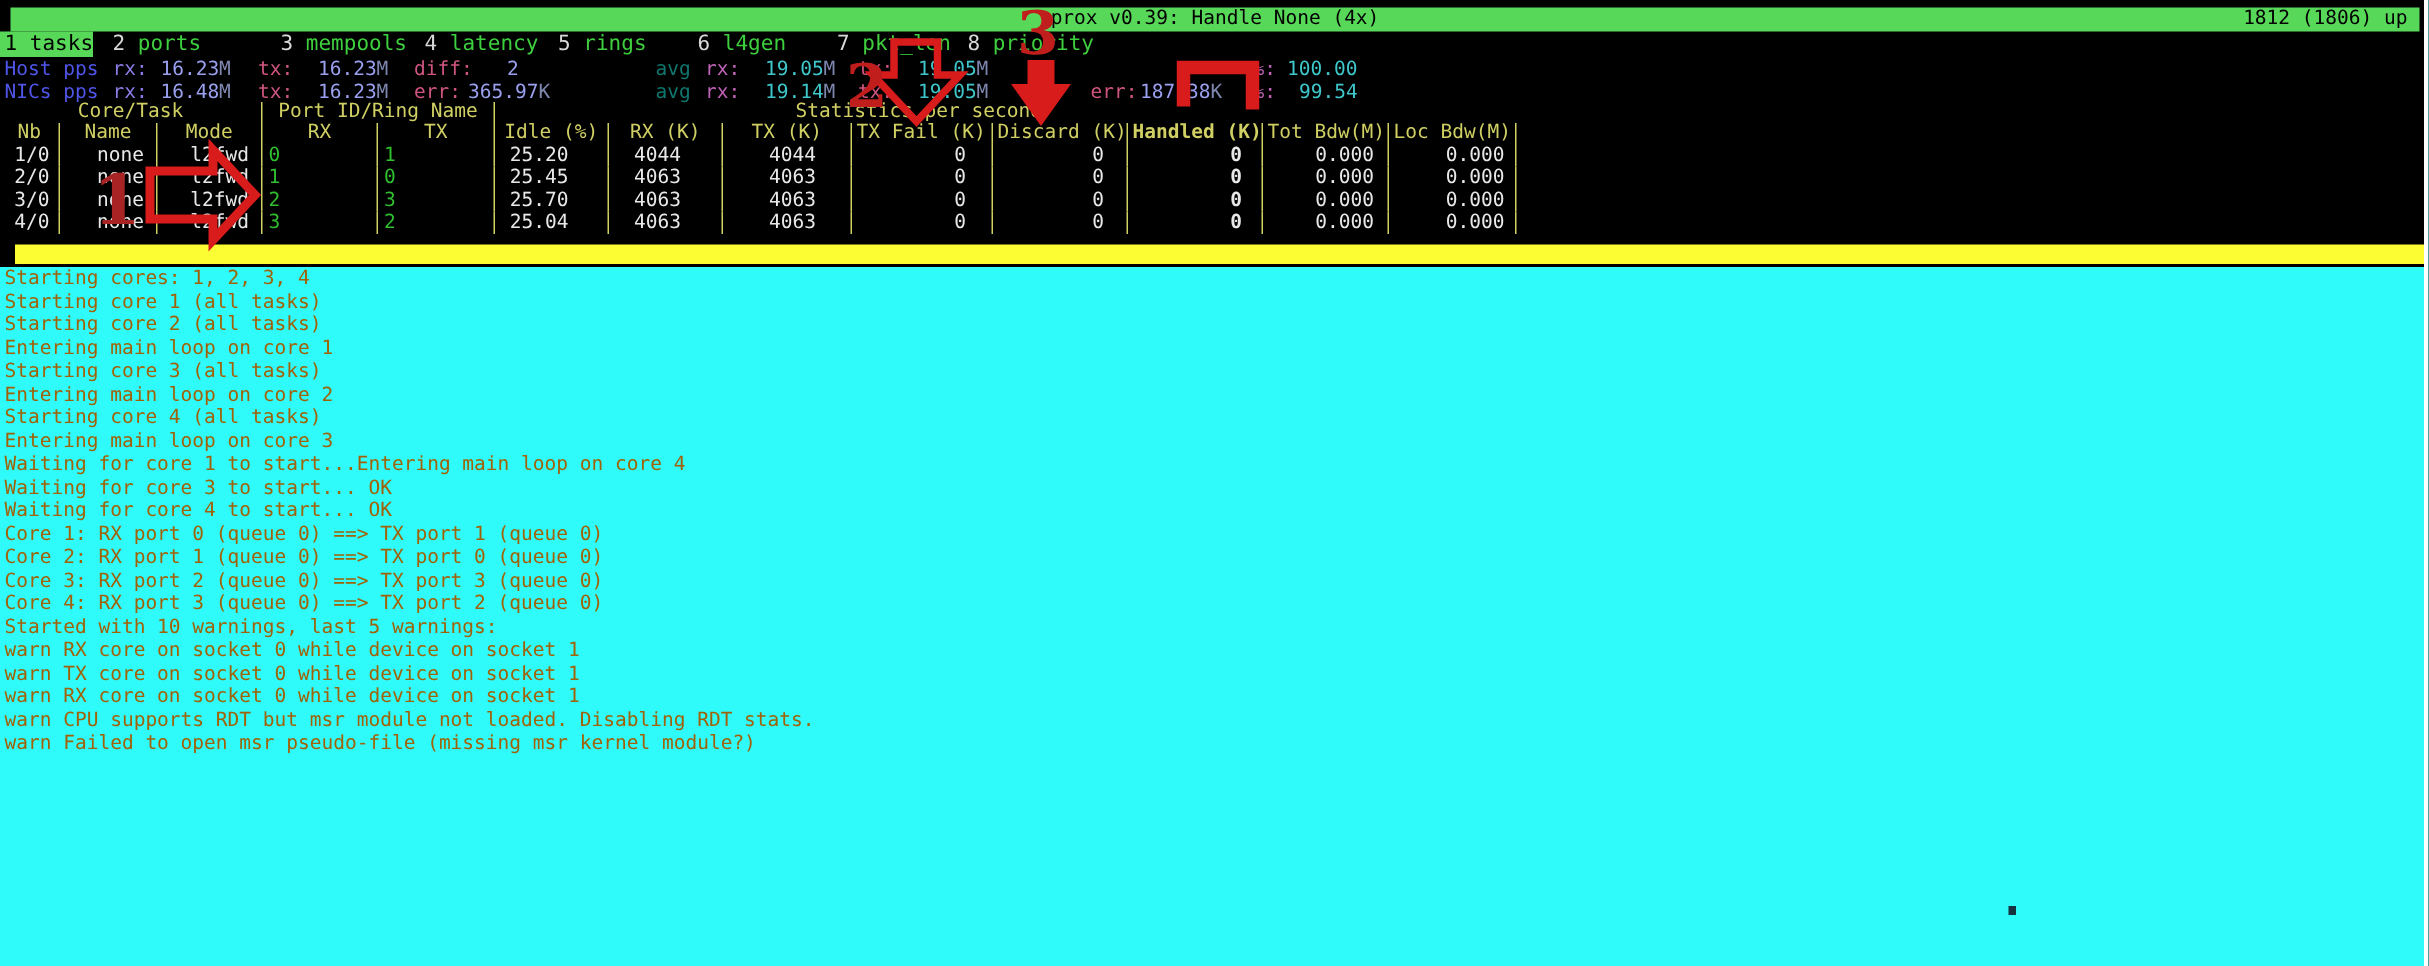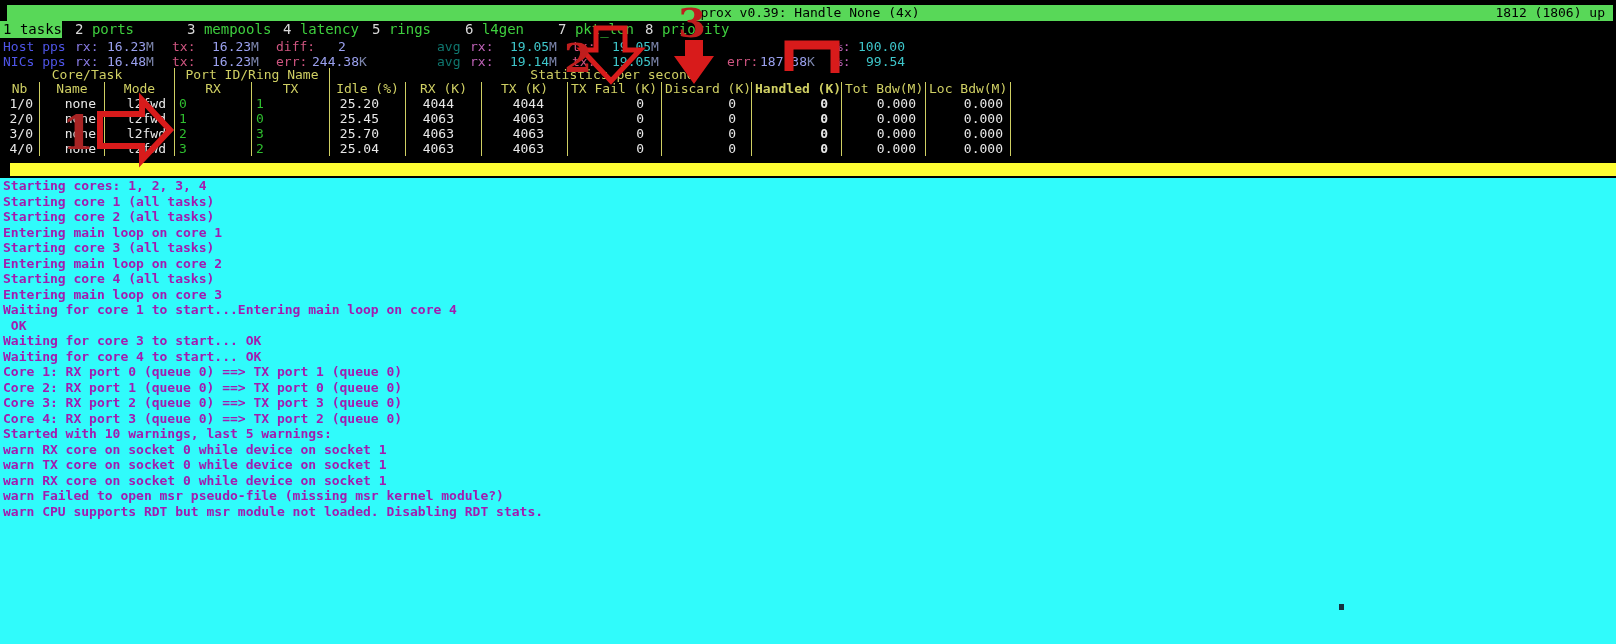--- a/index.html
+++ b/index.html
@@ -56,21 +56,21 @@
   .drow .c8{text-align:right;padding-right:17px;}
   .drow .c9{text-align:right;padding-right:15px;}
   .drow .c10{text-align:right;padding-right:13px;}
   .drow .c11{text-align:right;padding-right:9px;}
   .drow .c12{text-align:right;padding-right:7px;}
 
   
   .ybar{position:absolute;left:10px;top:163px;width:1606px;height:13px;background:#fdfd33;}
   .logarea{position:absolute;left:0;top:178px;width:1616px;height:466px;background:#30fbfb;}
   .log-line{position:relative;margin:0 0 0 3px;height:15.5px;line-height:15.5px;
-    font-size:13px;color:#a21caf;white-space:pre;font-weight:bold;}
+    font-size:13px;color:#a16207;white-space:pre;}
   .cursor-dot{position:absolute;left:1339px;top:604px;width:5px;height:6px;background:#14323f;}
 
   .right-strip{position:absolute;left:1616px;top:0;width:3px;height:644px;background:#fff;}
 
   
   .ann-overlay{position:absolute;left:0;top:0;width:1619px;height:644px;pointer-events:none;}
   .ann-num{position:absolute;font-family:"DejaVu Serif", serif;font-weight:bold;color:#c01d1d;line-height:1;}
   .ann-1{left:62px;top:110px;font-size:46px;color:#a82424;}
   .ann-2{left:564px;top:38px;font-size:40px;}
   .ann-3{left:678px;top:3px;font-size:40px;}
@@ -119,21 +119,21 @@
 
   <div>
     <span class="tok c-blue" style="left:3px;top:54px">NICs pps</span>
     <span class="tok c-violet" style="left:75px;top:54px">rx:</span>
     <span class="tok c-peri" style="left:107px;top:54px">16.48</span>
     <span class="tok c-dim" style="left:146px;top:54px">M</span>
     <span class="tok c-pink" style="left:172px;top:54px">tx:</span>
     <span class="tok c-peri" style="left:212px;top:54px">16.23</span>
     <span class="tok c-dim" style="left:251px;top:54px">M</span>
     <span class="tok c-pink" style="left:276px;top:54px">err:</span>
-    <span class="tok c-peri" style="left:312px;top:54px">244.38</span>
+    <span class="tok c-peri" style="left:312px;top:54px">365.97</span>
     <span class="tok c-dim" style="left:359px;top:54px">K</span>
     <span class="tok c-teal" style="left:437px;top:54px">avg</span>
     <span class="tok c-mag" style="left:470px;top:54px">rx:</span>
     <span class="tok c-cyan" style="left:510px;top:54px">19.14</span>
     <span class="tok c-dim" style="left:549px;top:54px">M</span>
     <span class="tok c-pink" style="left:572px;top:54px">tx:</span>
     <span class="tok c-cyan" style="left:612px;top:54px">19.05</span>
     <span class="tok c-dim" style="left:651px;top:54px">M</span>
     <span class="tok c-pink" style="left:727px;top:54px">err:</span>
     <span class="tok c-peri" style="left:760px;top:54px">187.38</span>
@@ -230,33 +230,32 @@
   <div class="logarea">
     <div class="log-line">Starting cores: 1, 2, 3, 4</div>
     <div class="log-line">Starting core 1 (all tasks)</div>
     <div class="log-line">Starting core 2 (all tasks)</div>
     <div class="log-line">Entering main loop on core 1</div>
     <div class="log-line">Starting core 3 (all tasks)</div>
     <div class="log-line">Entering main loop on core 2</div>
     <div class="log-line">Starting core 4 (all tasks)</div>
     <div class="log-line">Entering main loop on core 3</div>
     <div class="log-line">Waiting for core 1 to start...Entering main loop on core 4</div>
-    <div class="log-line"> OK</div>
     <div class="log-line">Waiting for core 3 to start... OK</div>
     <div class="log-line">Waiting for core 4 to start... OK</div>
     <div class="log-line">Core 1: RX port 0 (queue 0) ==&gt; TX port 1 (queue 0)</div>
     <div class="log-line">Core 2: RX port 1 (queue 0) ==&gt; TX port 0 (queue 0)</div>
     <div class="log-line">Core 3: RX port 2 (queue 0) ==&gt; TX port 3 (queue 0)</div>
     <div class="log-line">Core 4: RX port 3 (queue 0) ==&gt; TX port 2 (queue 0)</div>
     <div class="log-line">Started with 10 warnings, last 5 warnings:</div>
     <div class="log-line">warn RX core on socket 0 while device on socket 1</div>
     <div class="log-line">warn TX core on socket 0 while device on socket 1</div>
     <div class="log-line">warn RX core on socket 0 while device on socket 1</div>
+    <div class="log-line">warn CPU supports RDT but msr module not loaded. Disabling RDT stats.</div>
     <div class="log-line">warn Failed to open msr pseudo-file (missing msr kernel module?)</div>
-    <div class="log-line">warn CPU supports RDT but msr module not loaded. Disabling RDT stats.</div>
   </div>
 
   <div class="cursor-dot"></div>
   <div class="right-strip"></div>
 
   <div class="ann-overlay">
     <div class="ann-num ann-1">1</div>
     <div class="ann-num ann-2">2</div>
     <div class="ann-num ann-3">3</div>
     <svg width="1619" height="644" viewBox="0 0 1619 644">

